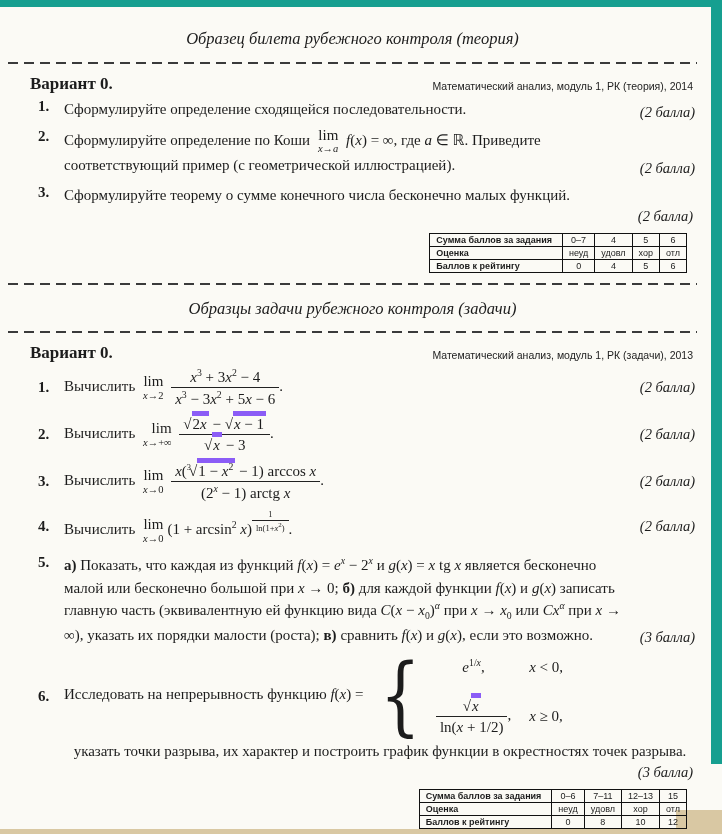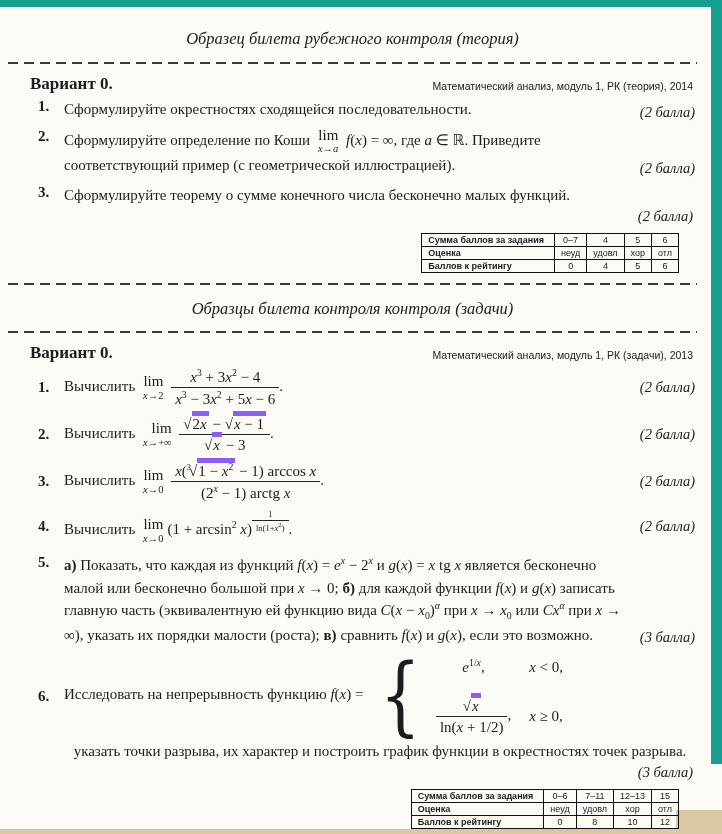--- a/index.html
+++ b/index.html
@@ -50,21 +50,21 @@
   .efrac{display:inline-block;vertical-align:9px;}
   .sf{font-size:8.5px;line-height:1.1;}
   .sf sup{font-size:7px;}
   
   .cases{display:inline-flex;align-items:center;vertical-align:middle;margin-left:6px;}
   .brace{font-size:86px;font-weight:300;line-height:0.9;font-family:"DejaVu Serif",serif;margin-right:8px;transform:scaleX(0.75);}
   .case-grid{display:grid;grid-template-columns:auto auto;column-gap:34px;row-gap:12px;align-items:center;gap:18px;}
   .case-expr{text-align:center;}
 
   
-  .score{border-collapse:collapse;margin-left:auto;margin-right:18px;}
+  .score{border-collapse:collapse;margin-left:auto;margin-right:10px;}
   .score td{border:1px solid #111;font-family:"Liberation Sans",sans-serif;font-size:9px;padding:1px 6px;text-align:center;}
   .score td.lbl{text-align:left;font-weight:bold;padding-right:10px;}
   .tbl-wrap{margin-top:2px;}
 </style>
 </head>
 <body>
 
 <div class="edge-top"></div>
 <div class="edge-right"></div>
 <div class="edge-bottom"></div>
@@ -76,21 +76,21 @@
   <div class="dashes"></div>
 
   <div class="head-row">
     <div class="variant">Вариант 0.</div>
     <div class="head-right">Математический анализ, модуль 1, РК (теория), 2014</div>
   </div>
 
   <div class="items">
     <div class="item">
       <div class="inum">1.</div>
-      <div class="ibody">Сформулируйте окрестностях сходящейся последовательности.</div>
+      <div class="ibody">Сформулируйте определение сходящейся последовательности.</div>
       <div class="ipts">(2 балла)</div>
     </div>
     <div class="item">
       <div class="inum">2.</div>
       <div class="ibody">Сформулируйте определение по Коши <span class="lim"><span class="l">lim</span><span class="s"><i>x</i>→<i>a</i></span></span> <i>f</i>(<i>x</i>) = ∞, где <i>a</i> ∈ ℝ. Приведите соответствующий пример (с геометрической иллюстрацией).</div>
       <div class="ipts">(2 балла)</div>
     </div>
     <div class="item" style="margin-bottom:2px;">
       <div class="inum">3.</div>
       <div class="ibody">Сформулируйте теорему о сумме конечного числа бесконечно малых функций.</div>
@@ -121,21 +121,21 @@
         <td>4</td>
         <td>5</td>
         <td>6</td>
       </tr>
     </tbody>
       </table>
   </div>
 
   <div class="dashes" style="margin-top:10px;"></div>
 
-  <div class="doc-title" style="margin-top:14px;margin-bottom:12px;">Образцы билета контроля контроля (задачи)</div>
+  <div class="doc-title" style="margin-top:14px;margin-bottom:12px;">Образцы задачи рубежного контроля (задачи)</div>
   <div class="dashes"></div>
 
   <div class="head-row">
     <div class="variant">Вариант 0.</div>
     <div class="head-right">Математический анализ, модуль 1, РК (задачи), 2013</div>
   </div>
 
   <div class="items">
     <div class="item center">
       <div class="inum">1.</div>

